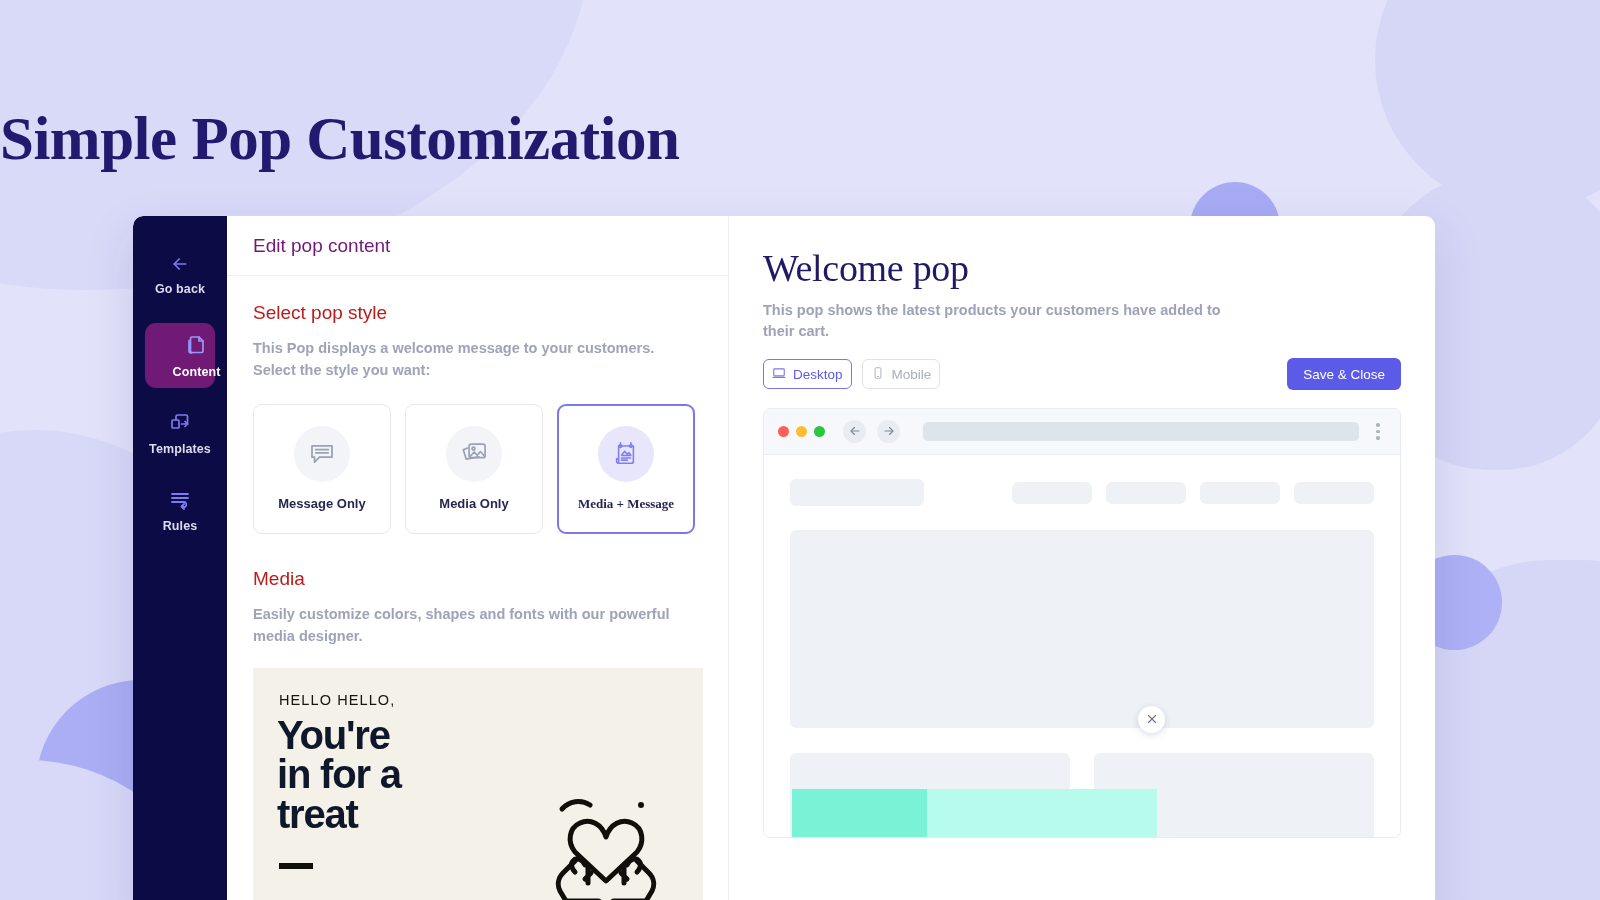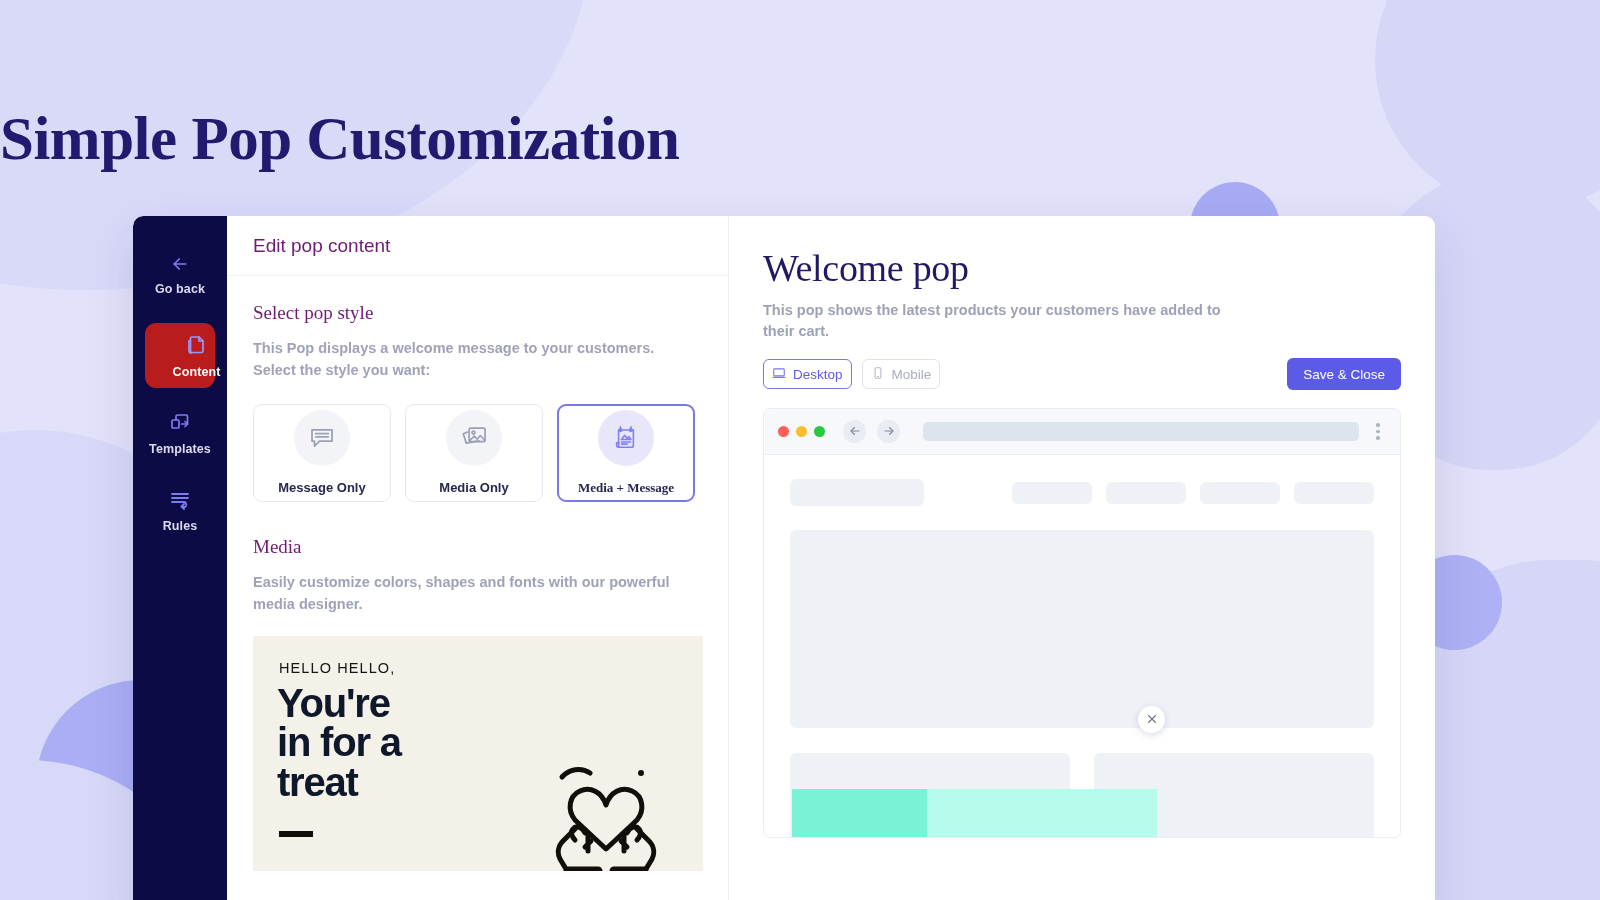--- a/index.html
+++ b/index.html
@@ -67,45 +67,45 @@
     border-radius:10px 0 0 0;
   }
   .side-item {
     width:70px; padding:10px 0 9px; border-radius:11px;
     display:flex; flex-direction:column; align-items:center; gap:8px;
     margin-bottom:12px; cursor:pointer;
   }
   .side-item .side-label {
     font-size:12.5px; font-weight:700; color:#dcdcf0; letter-spacing:.1px;
   }
-  .side-item.active { background:#b91c1c;padding-left:33px; }
+  .side-item.active { background:#701a75;padding-left:33px; }
   .side-item.active .side-label { color:#fff; }
   .side-item svg { display:block; }
   .side-go { margin-bottom:18px; }
 
   
   .editor {
     width:502px; flex:none; background:#fff;
     display:flex; flex-direction:column; border-right:1px solid #eceef4;
   }
   .editor-head {
     height:60px; padding:0 26px; display:flex; align-items:center;
     border-bottom:1px solid #eef0f5;
   }
   .editor-head .t { font-size:19px; color:#701a75; }
   .editor-body { padding:26px 26px 0; overflow:hidden; }
-  .sec-title { font-size:19px; color:#701a75; margin-bottom:13px;font-family:Liberation Serif, serif; }
+  .sec-title { font-size:19px; color:#b91c1c; margin-bottom:13px; }
   .sec-desc {
     font-size:14.5px; font-weight:700; color:#9ea3b8; line-height:1.55;
     max-width:440px;
   }
 
   .style-cards { display:flex; gap:14px; margin-top:22px; }
   .style-card {
-    width:138px; height:98px; border:1px solid #e6e8f0; border-radius:9px;
+    width:138px; height:130px; border:1px solid #e6e8f0; border-radius:9px;
     background:#fff; display:flex; flex-direction:column;
     align-items:center; justify-content:center; gap:14px; cursor:pointer;
   }
   .style-card.selected { border:2px solid #7a78e8;font-family:Liberation Serif, serif; }
   .card-ico {
     width:56px; height:56px; border-radius:50%; background:#f3f4f8;
     display:flex; align-items:center; justify-content:center;
   }
   .style-card.selected .card-ico { background:#e7e6fb; }
   .card-label { font-size:13px; font-weight:700; color:#252750; }

